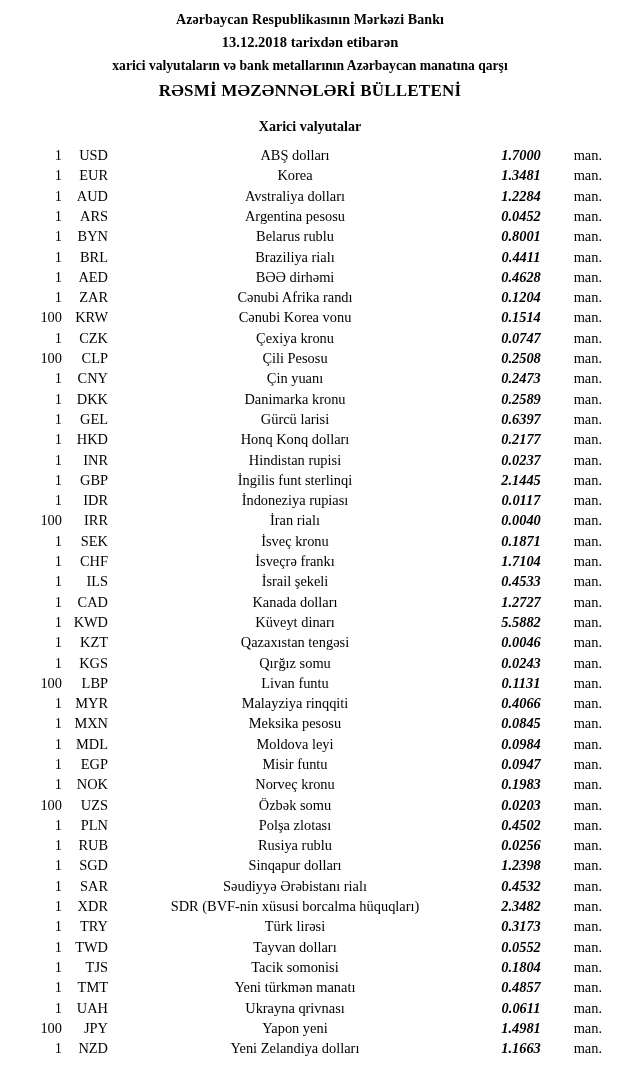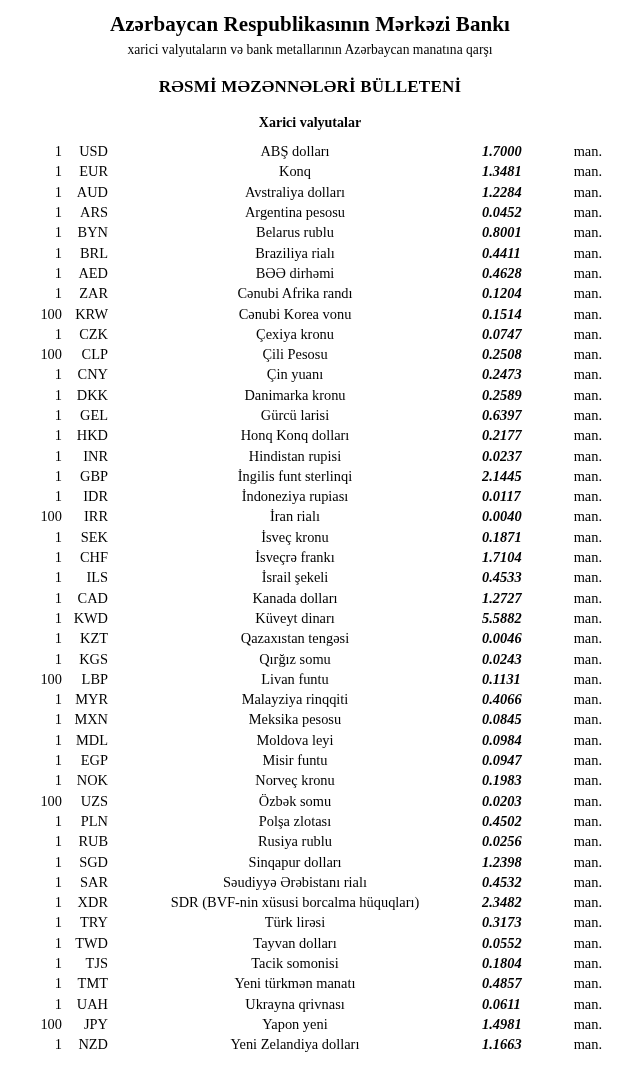--- a/index.html
+++ b/index.html
@@ -19,36 +19,36 @@
     height: 1073px;
     box-sizing: border-box;
     padding: 8px 18px 0 18px;
   }
   .header {
     text-align: center;
   }
   .bank-title {
     font-family: "Liberation Serif", serif;
     font-weight: bold;
-    font-size: 21px;
+    font-size: 14px;
     letter-spacing: 0.1px;
     margin: 4px 0 6px 0;
     line-height: 1.15;
   }
   .date-line {
     font-family: "Liberation Serif", serif;
     font-weight: bold;
     font-size: 14.5px;
     margin: 0 0 7px 0;
   }
   .subtitle-line {
     font-family: "Liberation Serif", serif;
-    font-weight: normal;
+    font-weight: bold;
     font-size: 13.6px;
-    margin: 0 0 19px 0;
+    margin: 0 0 7px 0;
   }
   .bulletin-line {
     font-family: "Liberation Serif", serif;
     font-weight: bold;
     font-size: 17px;
     margin: 0 0 18px 0;
     letter-spacing: 0.2px;
   }
   .section-title {
     text-align: center;
@@ -79,59 +79,60 @@
     text-align: right;
     padding-right: 9px;
     font-family: "Liberation Serif", serif;
   }
   td.name {
     text-align: center;
     font-family: "Liberation Serif", serif;
   }
   td.value {
     width: 78px;
-    text-align: left;
+    text-align: center;
     font-family: "Liberation Serif", serif;
     font-weight: bold;
     font-style: italic;
     padding-right: 10px;
   }
   td.unit {
     width: 42px;
     text-align: right;
     font-family: "Liberation Serif", serif;
     padding-left: 2px;
   }
 </style>
 </head>
 <body>
 
 <div class="page">
 
   <div class="header">
     <div class="bank-title">Azərbaycan Respublikasının Mərkəzi Bankı</div>
+    <div class="date-line">13.12.2018  tarixdən etibarən</div>
     <div class="subtitle-line">xarici valyutaların və bank metallarının Azərbaycan manatına qarşı</div>
     <div class="bulletin-line">RƏSMİ MƏZƏNNƏLƏRİ BÜLLETENİ</div>
   </div>
 
   <div class="section-title">Xarici valyutalar</div>
 
   <table class="rates">
     <tbody id="rates-body">
         <tr>
           <td class="qty">1</td>
           <td class="code">USD</td>
           <td class="name">ABŞ dolları</td>
           <td class="value">1.7000</td>
           <td class="unit">man.</td>
         </tr>
         <tr>
           <td class="qty">1</td>
           <td class="code">EUR</td>
-          <td class="name">Konq</td>
+          <td class="name">Korea</td>
           <td class="value">1.3481</td>
           <td class="unit">man.</td>
         </tr>
         <tr>
           <td class="qty">1</td>
           <td class="code">AUD</td>
           <td class="name">Avstraliya dolları</td>
           <td class="value">1.2284</td>
           <td class="unit">man.</td>
         </tr>

